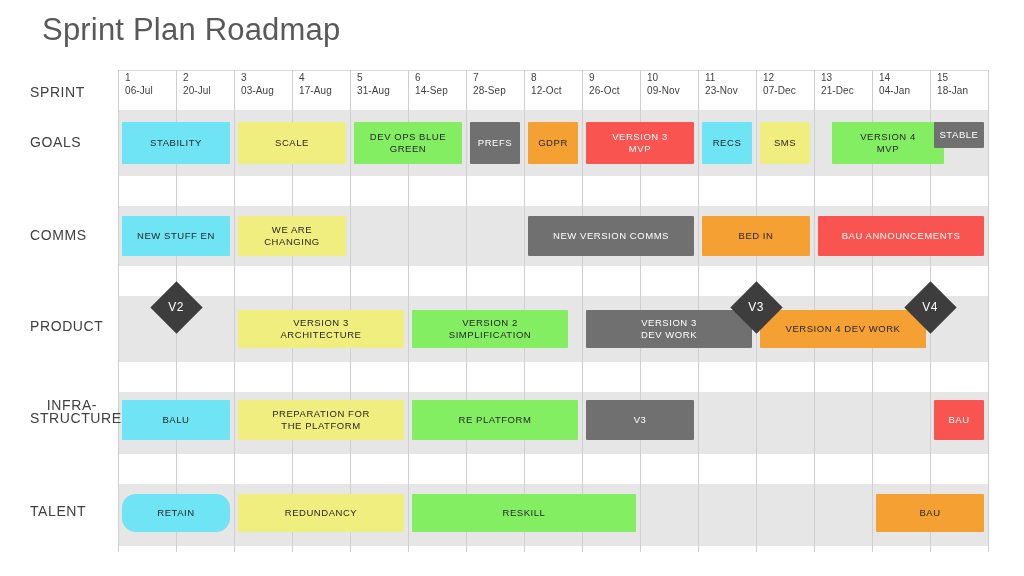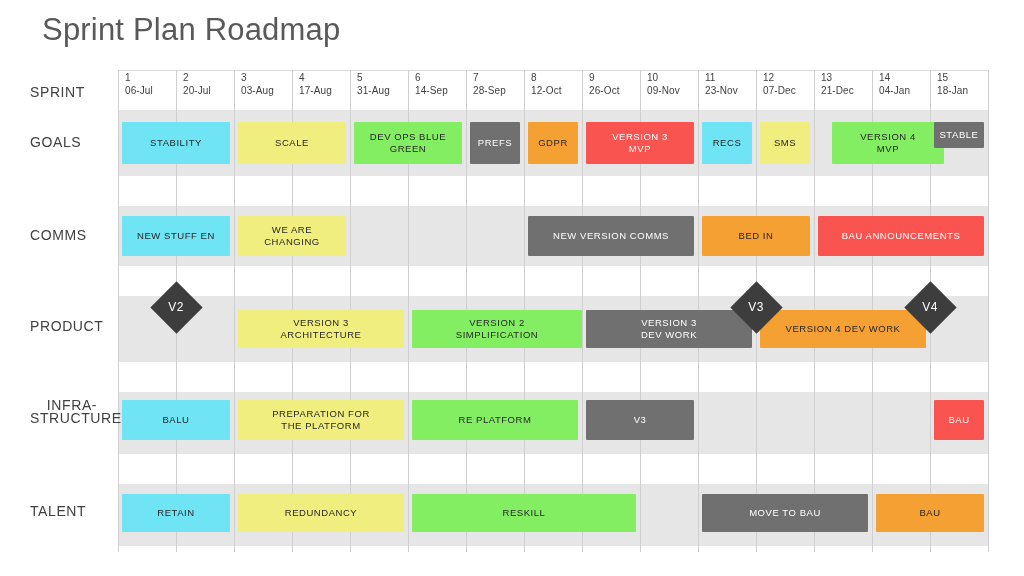--- a/index.html
+++ b/index.html
@@ -218,21 +218,21 @@
       <div class="bar light" style="left: 702px; width: 108px; top: 216px; height: 40px; background: rgb(245, 160, 51);">
         <span class="txt">BED IN</span>
       </div>
       <div class="bar dark" style="left: 818px; width: 166px; top: 216px; height: 40px; background: rgb(250, 84, 80);">
         <span class="txt">BAU ANNOUNCEMENTS</span>
       </div>
       <div class="bar light" style="left: 238px; width: 166px; top: 310px; height: 38px; background: rgb(240, 238, 126);">
         <span class="txt">VERSION  3
 ARCHITECTURE</span>
       </div>
-      <div class="bar light" style="left: 412px; width: 170px; top: 310px; height: 38px; background: rgb(132, 238, 98);">
+      <div class="bar light" style="left: 412px; width: 156px; top: 310px; height: 38px; background: rgb(132, 238, 98);">
         <span class="txt">VERSION  2
 SIMPLIFICATION</span>
       </div>
       <div class="bar dark" style="left: 586px; width: 166px; top: 310px; height: 38px; background: rgb(112, 112, 112);">
         <span class="txt">VERSION  3
 DEV  WORK</span>
       </div>
       <div class="bar light" style="left: 760px; width: 166px; top: 310px; height: 38px; background: rgb(245, 160, 51);">
         <span class="txt">VERSION  4 DEV  WORK</span>
       </div>
@@ -257,30 +257,27 @@
       </div>
       <div class="bar light" style="left: 412px; width: 166px; top: 400px; height: 40px; background: rgb(132, 238, 98);">
         <span class="txt">RE PLATFORM</span>
       </div>
       <div class="bar dark" style="left: 586px; width: 108px; top: 400px; height: 40px; background: rgb(112, 112, 112);">
         <span class="txt">V3</span>
       </div>
       <div class="bar dark" style="left: 934px; width: 50px; top: 400px; height: 40px; background: rgb(250, 84, 80);">
         <span class="txt">BAU</span>
       </div>
-      <div class="bar light" style="left: 122px; width: 108px; top: 494px; height: 38px; background: rgb(110, 228, 245);">
+      <div class="bar light" style="left: 122px; width: 108px; top: 494px; height: 38px; background: rgb(110, 228, 245); border-radius: 14px;">
         <span class="txt">RETAIN</span>
       </div>
       <div class="bar light" style="left: 238px; width: 166px; top: 494px; height: 38px; background: rgb(240, 238, 126);">
         <span class="txt">REDUNDANCY</span>
       </div>
       <div class="bar light" style="left: 412px; width: 224px; top: 494px; height: 38px; background: rgb(132, 238, 98);">
         <span class="txt">RESKILL</span>
       </div>
-      <div class="bar dark" style="left: 702px; width: 166px; top: 494px; height: 38px; background: rgb(112, 112, 112);">
-        <span class="txt">MOVE TO BAU</span>
-      </div>
       <div class="bar light" style="left: 876px; width: 108px; top: 494px; height: 38px; background: rgb(245, 160, 51);">
         <span class="txt">BAU</span>
       </div>
     </div>
 
 </div>
 
 </body></html>

